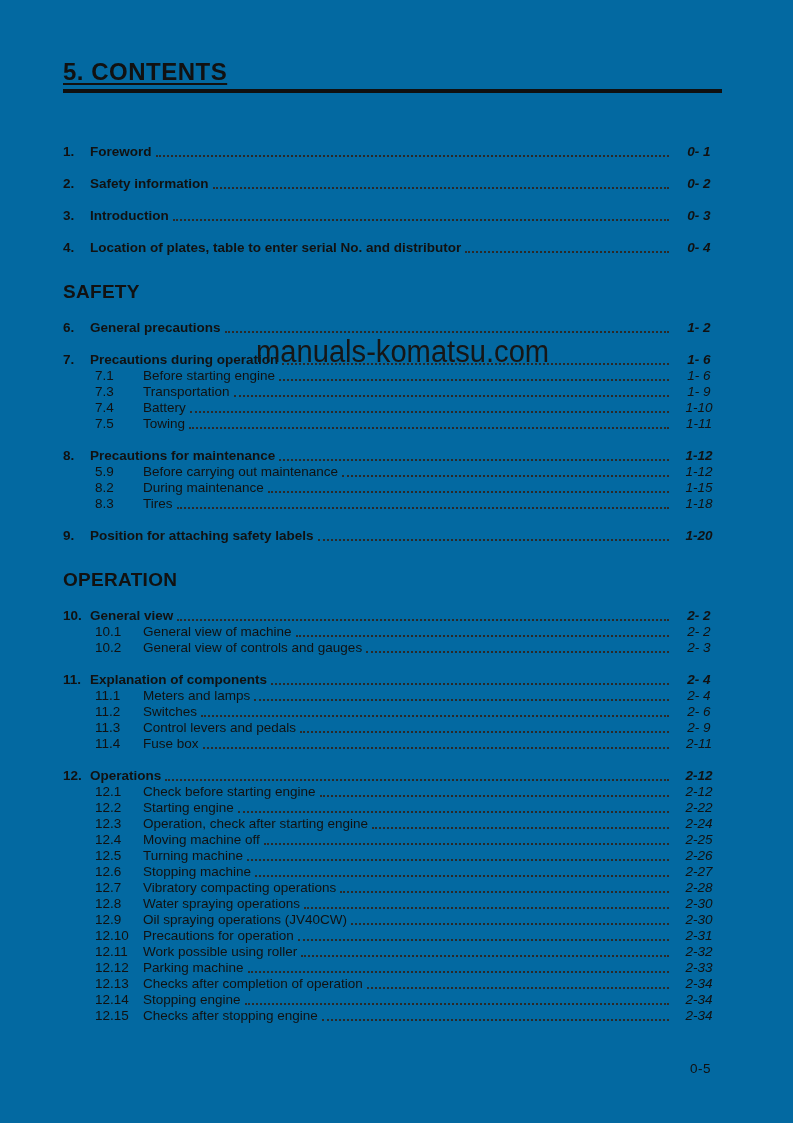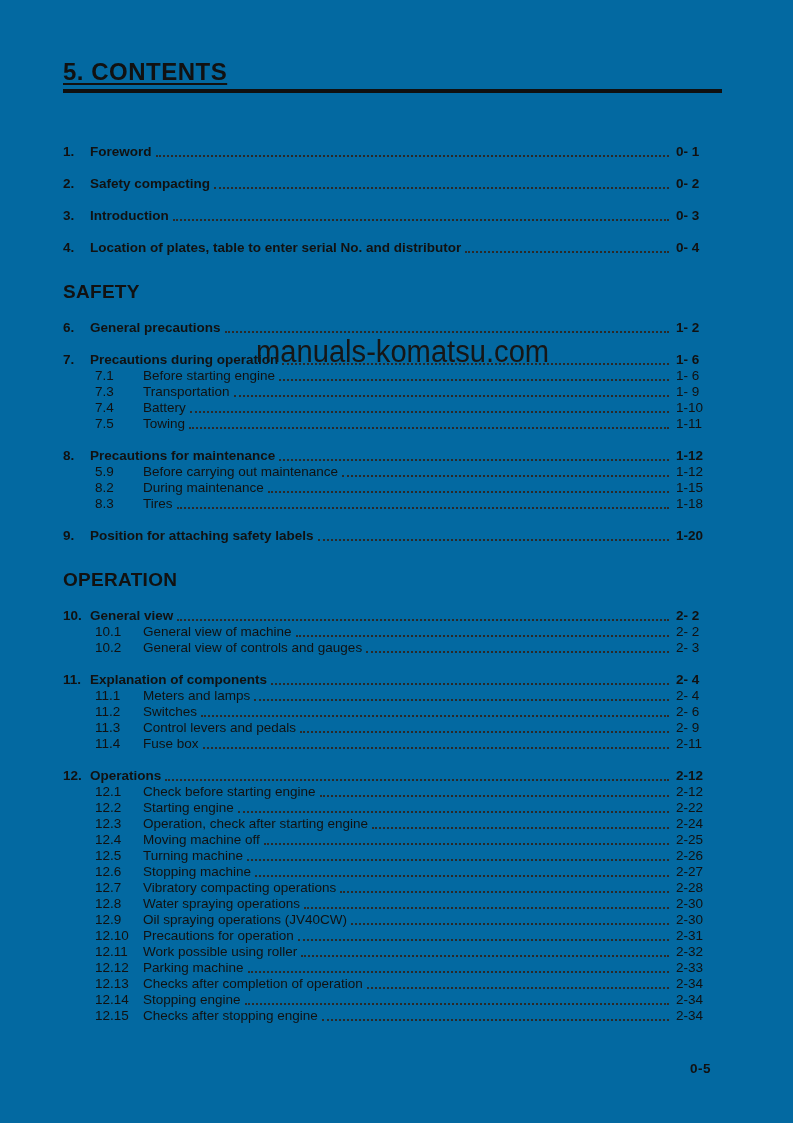--- a/index.html
+++ b/index.html
@@ -58,39 +58,40 @@
   .leader {
     flex:1 1 auto;
     border-bottom:2px dotted #2a2a2a;
     margin-bottom:3px;
     min-width:12px;
   }
   .pageno {
     flex:0 0 auto;
     width:46px;
     margin-left:7px;
-    text-align:left;
+    text-align:center;
     white-space:pre;
+    font-style:italic;
   }
   .watermark {
     position:absolute;
     left:256px; top:334px;
     font-size:31px;
     font-weight:400;
     color:#161616;
     white-space:nowrap;
     transform:scaleX(0.94);
     transform-origin:left center;
     pointer-events:none;
   }
   .footer-pageno {
     position:absolute;
     left:690px; top:1061px;
     font-size:13.5px;
-    font-weight:bold;
+    font-weight:normal;
     letter-spacing:0.5px;
   }
 </style>
 </head>
 <body>
 
 <div class="page">
   <div class="content">
     <div class="title-block">
       <span class="page-title">5. CONTENTS</span>
@@ -100,21 +101,21 @@
           <div class="row l1">
             <span class="num">1.</span>
             <span class="label">Foreword</span>
             <span class="leader"></span>
             <span class="pageno">0- 1</span>
           </div>
         </div>
         <div class="group">
           <div class="row l1">
             <span class="num">2.</span>
-            <span class="label">Safety compacting</span>
+            <span class="label">Safety information</span>
             <span class="leader"></span>
             <span class="pageno">0- 2</span>
           </div>
         </div>
         <div class="group">
           <div class="row l1">
             <span class="num">3.</span>
             <span class="label">Introduction</span>
             <span class="leader"></span>
             <span class="pageno">0- 3</span>

